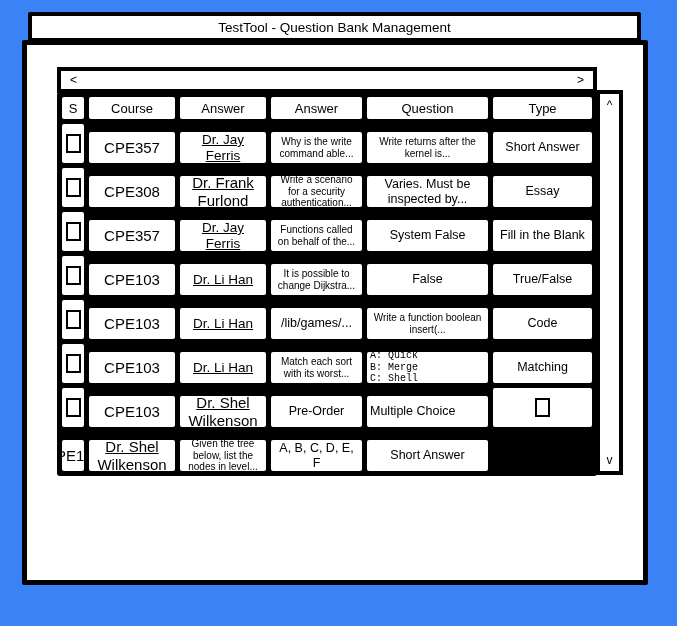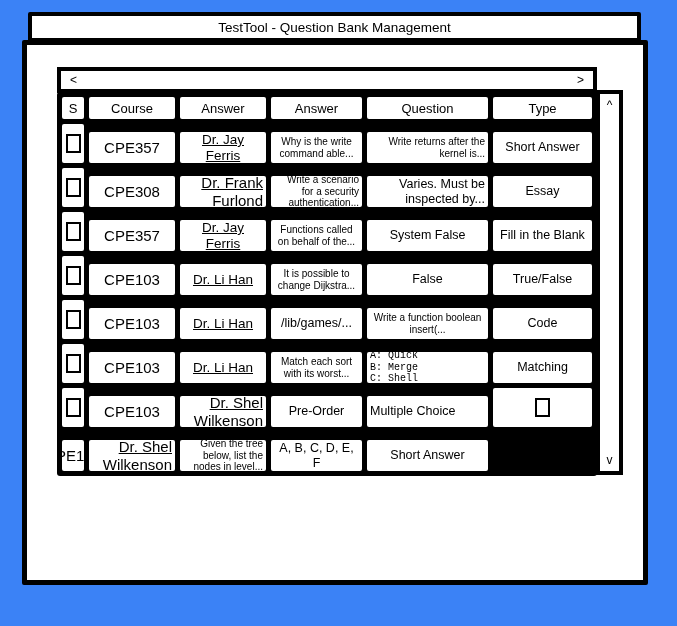--- a/index.html
+++ b/index.html
@@ -24,21 +24,21 @@
     grid-template-rows:22px;grid-auto-rows:39px;gap:5px;padding:5px;z-index:3;}
   .hcell{background:#fff;border-radius:2px;display:flex;align-items:center;justify-content:center;
     font-size:13px;overflow:hidden;}
   .cell{background:#fff;border-radius:2px;display:flex;align-items:center;justify-content:center;
     text-align:center;padding:1px 3px;overflow:hidden;line-height:1.15;box-sizing:border-box;margin-top:8px;}
   .course{font-size:15px;}
   .author{font-size:13.5px;text-decoration:underline;}
   .author.lg{font-size:15px;}
   .small{font-size:10px;}
   .big{font-size:12.5px;}
-  .left{justify-content:flex-start;text-align:right;}
+  .left{justify-content:flex-start;text-align:center;}
   .pre{white-space:pre-line;font-family:Liberation Mono, monospace;}
   .cbcell{background:#fff;border-radius:2px;display:flex;align-items:center;justify-content:center;}
   .cbox{width:11px;height:15px;border:2px solid #000;background:#fff;}
 
   
   .vscroll{position:absolute;left:596px;top:90px;width:27px;height:385px;border:4px solid #000;
     box-sizing:border-box;background:#fff;display:flex;flex-direction:column;align-items:center;
     justify-content:space-between;padding:4px 0;font-size:12px;z-index:4;}
 
   

